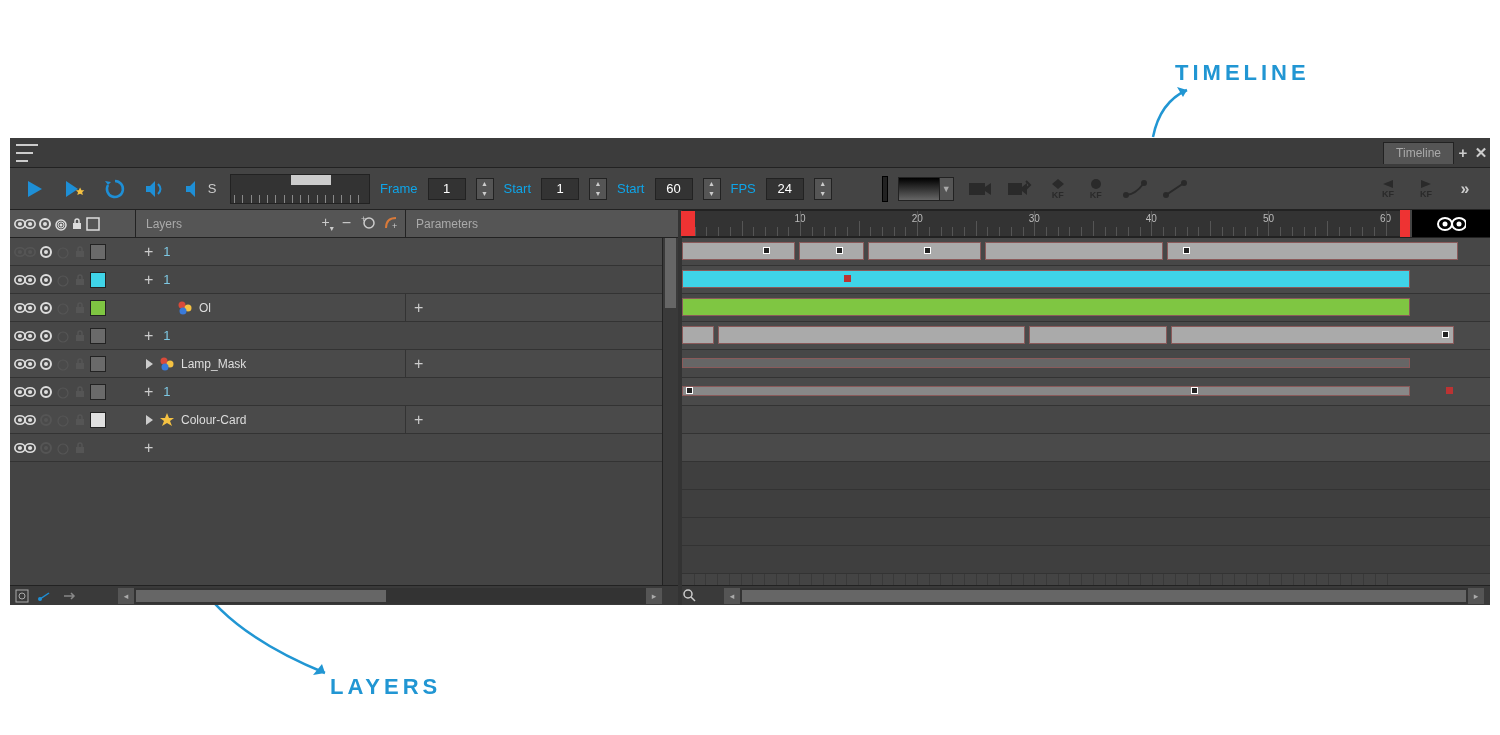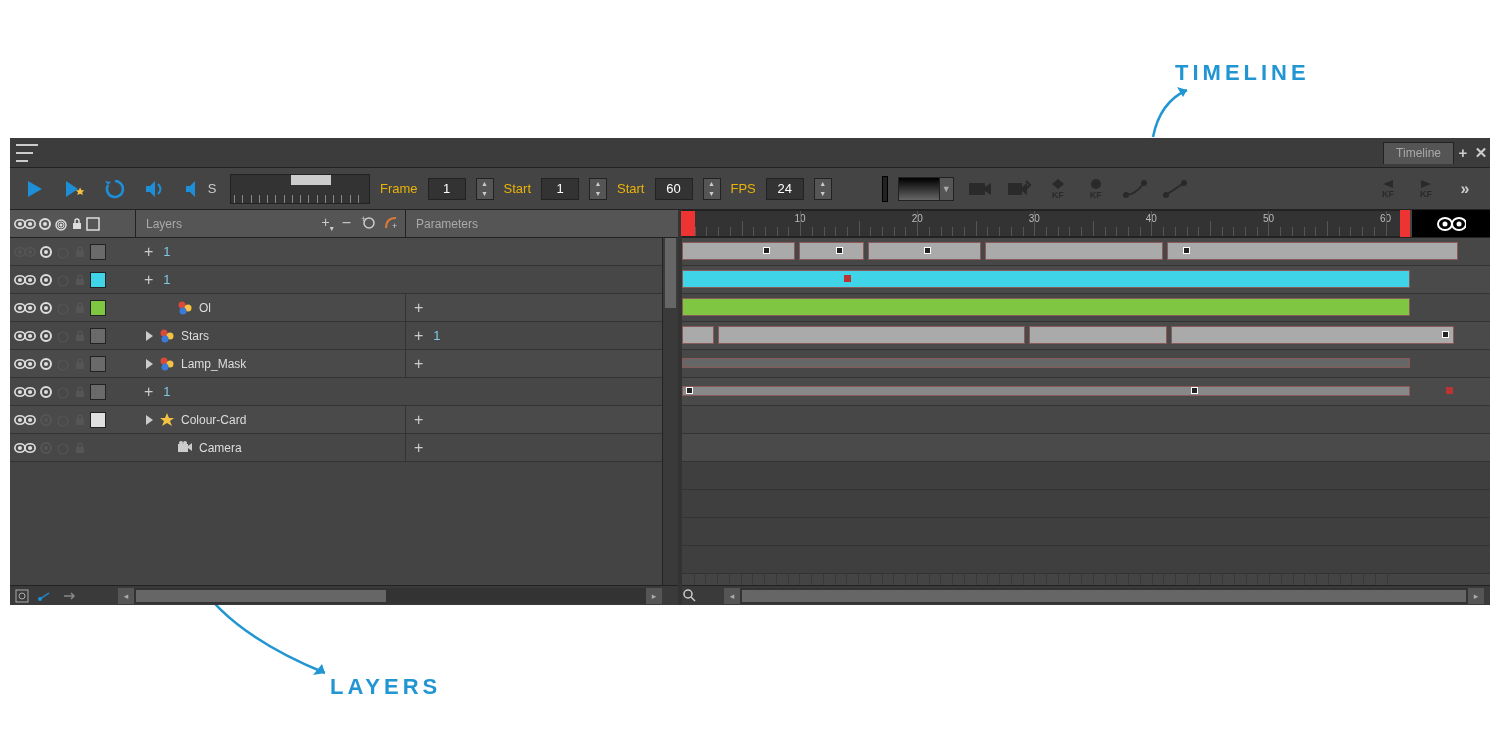--- a/index.html
+++ b/index.html
@@ -13,21 +13,21 @@
 .menu-icon span:nth-child(1){width:100%} .menu-icon span:nth-child(2){width:75%} .menu-icon span:nth-child(3){width:55%}
 .tab-area { margin-left:auto; display:flex; align-items:center; }
 .tab { background:#555; height:22px; padding:0 12px; font-size:12px; display:flex; align-items:center; border:1px solid #222; border-bottom:none;}
 .tabbtn{width:18px;height:18px;display:flex;align-items:center;justify-content:center;color:#ccc;font-size:15px;font-weight:bold;cursor:pointer;}
 .toolbar { height:42px; background:#444; display:flex; align-items:center; gap:10px; padding:0 10px; border-bottom:1px solid #222;}
 .tb-btn{width:30px;height:30px;display:flex;align-items:center;justify-content:center;cursor:pointer;}
 svg{display:block}
 .ruler-widget{width:140px;height:30px;background:#333;border:1px solid #222;position:relative;display:flex;align-items:flex-end;padding:0 3px}
 .ruler-widget span{flex:1;height:8px;border-left:1px solid #888}
 .ruler-slider{position:absolute;top:0;left:60px;width:40px;height:10px;background:#ccc}
-.field-label{font-size:13px;color:#eab308}
+.field-label{font-size:13px;color:#0ea5e9}
 .num-input{width:38px;height:22px;background:#333;border:1px solid #222;color:#fff;text-align:center;font-size:13px}
 .spinner{width:18px;height:22px;display:flex;flex-direction:column;border:1px solid #222;background:#555}
 .spinner span{flex:1;font-size:7px;color:#ccc;text-align:center;line-height:9px;cursor:pointer}
 .grad-box{width:42px;height:24px;background:linear-gradient(#000,#666);border:1px solid #222}
 .dd-arrow{width:14px;height:24px;background:#555;border:1px solid #222;border-left:none;display:flex;align-items:center;justify-content:center;color:#aaa;font-size:9px}
 .kf-btn{width:28px;height:26px;display:flex;flex-direction:column;align-items:center;justify-content:center;color:#2a2a2a;font-size:9px;font-weight:bold;cursor:pointer}
 .body{flex:1;display:flex;min-height:0}
 .layers-panel{flex:0 0 672px;display:flex;flex-direction:column;border-right:4px solid #333}
 .headers{height:28px;background:#555;display:flex;align-items:center;border-bottom:1px solid #222}
 .hdr-icons{width:126px;display:flex;align-items:center;padding-left:4px;gap:2px;border-right:1px solid #222;height:100%}
@@ -429,31 +429,20 @@
                 </svg>
               </span>
       <span>
                 <svg class="sm-ico" viewBox="0 0 14 14">
                   <rect x="3" y="6" width="8" height="6" fill="#555"></rect>
                   <path d="M5 6 v-2 a2 2 0 0 1 4 0 v2" stroke="#555" fill="none" stroke-width="1.5"></path>
                 </svg>
               </span>
       <span style="width:16px;height:16px;background:#6a6a6a;border:1px solid #222"></span>
     </div>
-    <div class="lr-name" style="padding-left:10px">
-      <span class="expand"></span>
-      <span class="layer-ic">
-                <svg width="16" height="16">
-                  <circle cx="5" cy="5" r="3.5" fill="#d94a3a"></circle>
-                  <circle cx="11" cy="8" r="3.5" fill="#f5c242"></circle>
-                  <circle cx="6" cy="11" r="3.5" fill="#3a7ad9"></circle>
-                </svg>
-              </span>
-      <span>Stars</span>
-    </div>
     <div class="lr-params">
       <span class="plus-sm">+</span>
       <span class="param-val">1</span>
     </div>
           </div>
           <div class="layer-row">
     <div class="lr-icons">
       <span class="eye-pair">
                 <svg viewBox="0 0 26 14" width="22" height="14">
                   <ellipse cx="7" cy="7" rx="6" ry="5" fill="none" stroke="#ddd" stroke-width="2"></ellipse>
@@ -595,32 +584,20 @@
                   <ellipse cx="7" cy="8" rx="5" ry="5" fill="none" stroke="#555" stroke-width="1.2"></ellipse>
                 </svg>
               </span>
       <span>
                 <svg class="sm-ico" viewBox="0 0 14 14">
                   <rect x="3" y="6" width="8" height="6" fill="#555"></rect>
                   <path d="M5 6 v-2 a2 2 0 0 1 4 0 v2" stroke="#555" fill="none" stroke-width="1.5"></path>
                 </svg>
               </span>
       <span style="width:16px"></span>
-    </div>
-    <div class="lr-name" style="padding-left:28px">
-      <span style="width:7px"></span>
-      <span class="layer-ic">
-                <svg width="16" height="14">
-                  <rect x="1" y="4" width="10" height="8" fill="#ccc"></rect>
-                  <path d="M11 6 l4 -3 v8 l-4 -3 z" fill="#ccc"></path>
-                  <circle cx="4" cy="3" r="2" fill="#ccc"></circle>
-                  <circle cx="8" cy="3" r="2" fill="#ccc"></circle>
-                </svg>
-              </span>
-      <span>Camera</span>
     </div>
     <div class="lr-params">
       <span class="plus-sm">+</span>
 
     </div>
           </div>
           <div class="vscroll">
             <div class="vthumb"></div>
           </div>
       </div>

